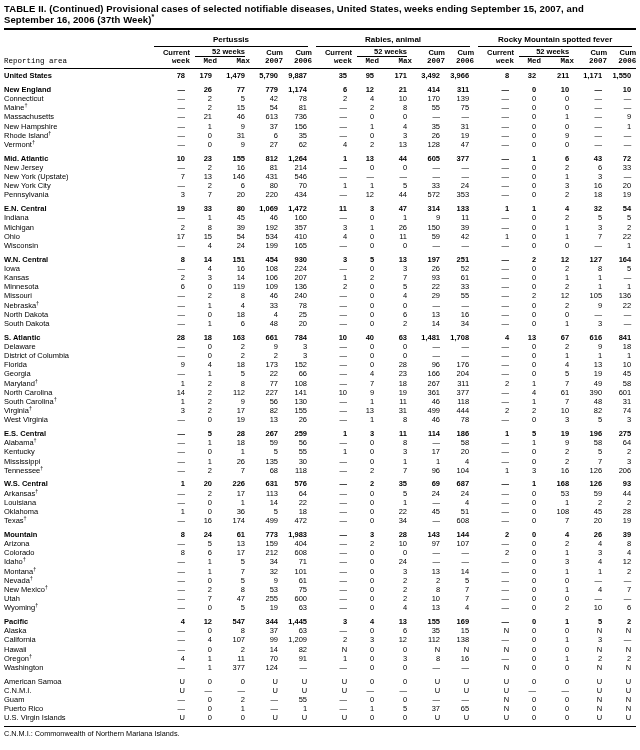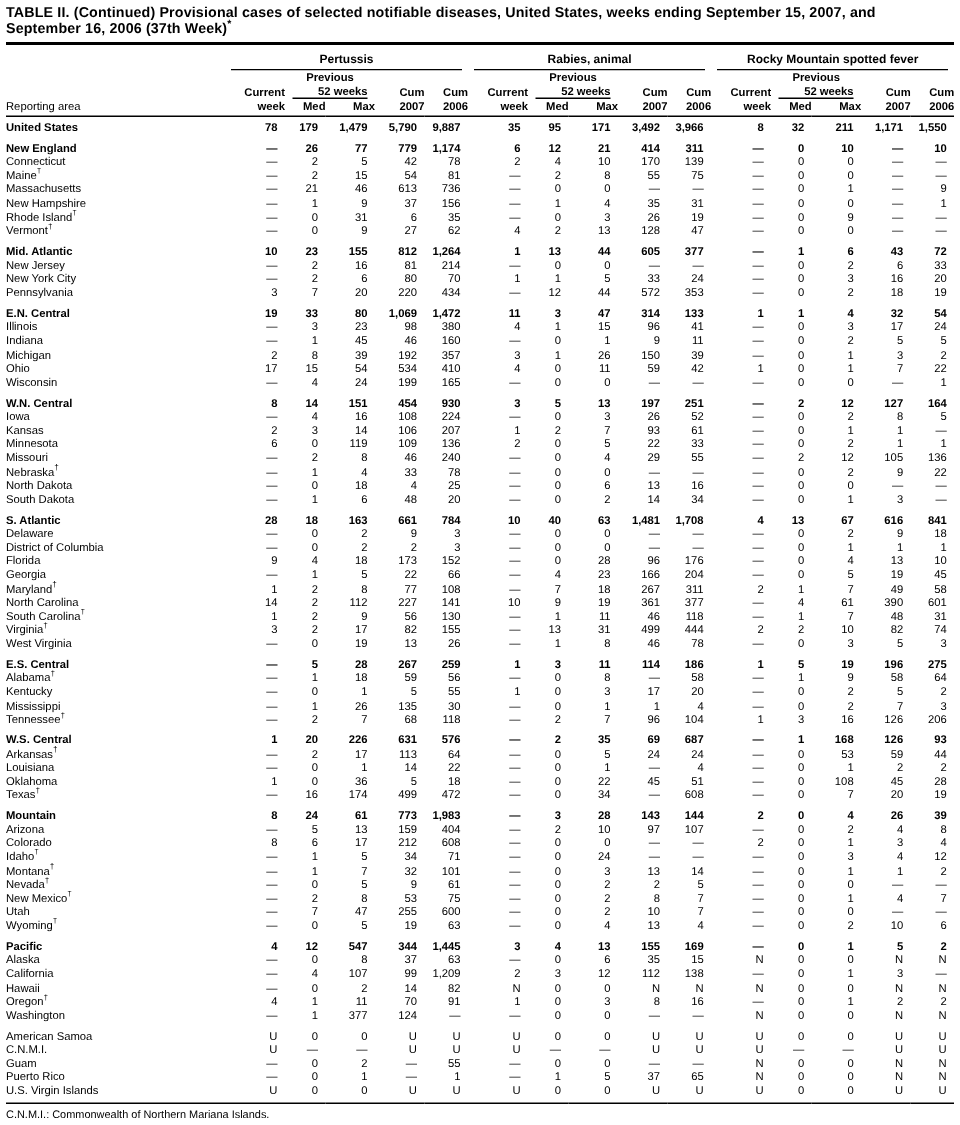--- a/index.html
+++ b/index.html
@@ -58,21 +58,21 @@
     padding-bottom: 1px;
   }
   .num, td { text-align: right; }
   td, tbody th { padding-right: 5px; }
   .prev { text-align: center; padding-right: 0; }
   .w52-cell { padding: 0 5px; }
   .w52 {
     text-align: right;
     border-bottom: 1px solid #000;
   }
-  .hdr-bottom th { border-bottom: 1.5px solid #000; padding-bottom: 2px; }
+  .hdr-bottom th { border-bottom: 1.5px solid #000; padding-bottom: 2px; font-family: Liberation Mono, monospace; }
   th.area {
     text-align: left;
     padding-right: 0;
     font-weight: inherit;
   }
   tbody { font-weight: normal; }
   tbody tr.tot { font-weight: bold; }
   tbody th.area { font-weight: inherit; }
   tbody td { font-weight: inherit; }
   tbody tr td, tbody tr th { height: 9.2px; }
@@ -122,35 +122,20 @@
           </th>
         <th colspan="5" class="grp-cell">
             <div class="grp">Rabies, animal</div>
           </th>
         <th colspan="5" class="grp-cell">
             <div class="grp">Rocky Mountain spotted fever</div>
           </th>
       </tr>
       <tr>
         <th></th>
-        <th></th>
-          <th colspan="2" class="prev">Previous</th>
-          <th></th>
-          <th></th>
-        <th></th>
-          <th colspan="2" class="prev">Previous</th>
-          <th></th>
-          <th></th>
-        <th></th>
-          <th colspan="2" class="prev">Previous</th>
-          <th></th>
-          <th></th>
-      </tr>
-      <tr>
-        <th></th>
         <th class="num">Current</th>
           <th colspan="2" class="w52-cell">
             <div class="w52">52 weeks</div>
           </th>
           <th class="num">Cum</th>
           <th class="num">Cum</th>
         <th class="num">Current</th>
           <th colspan="2" class="w52-cell">
             <div class="w52">52 weeks</div>
           </th>
@@ -357,20 +342,38 @@
           <td>0</td>
           <td>—</td>
           <td>—</td>
           <td>—</td>
           <td>0</td>
           <td>2</td>
           <td>6</td>
           <td>33</td>
         </tr>
         <tr>
+          <th class="area"><span>New York (Upstate)</span></th>
+          <td>7</td>
+          <td>13</td>
+          <td>146</td>
+          <td>431</td>
+          <td>546</td>
+          <td>—</td>
+          <td>—</td>
+          <td>—</td>
+          <td>—</td>
+          <td>—</td>
+          <td>—</td>
+          <td>0</td>
+          <td>1</td>
+          <td>3</td>
+          <td>—</td>
+        </tr>
+        <tr>
           <th class="area"><span>New York City</span></th>
           <td>—</td>
           <td>2</td>
           <td>6</td>
           <td>80</td>
           <td>70</td>
           <td>1</td>
           <td>1</td>
           <td>5</td>
           <td>33</td>
@@ -409,38 +412,20 @@
           <td>11</td>
           <td>3</td>
           <td>47</td>
           <td>314</td>
           <td>133</td>
           <td>1</td>
           <td>1</td>
           <td>4</td>
           <td>32</td>
           <td>54</td>
-        </tr>
-        <tr>
-          <th class="area"><span>Illinois</span></th>
-          <td>—</td>
-          <td>3</td>
-          <td>23</td>
-          <td>98</td>
-          <td>380</td>
-          <td>4</td>
-          <td>1</td>
-          <td>15</td>
-          <td>96</td>
-          <td>41</td>
-          <td>—</td>
-          <td>0</td>
-          <td>3</td>
-          <td>17</td>
-          <td>24</td>
         </tr>
         <tr>
           <th class="area"><span>Indiana</span></th>
           <td>—</td>
           <td>1</td>
           <td>45</td>
           <td>46</td>
           <td>160</td>
           <td>—</td>
           <td>0</td>

